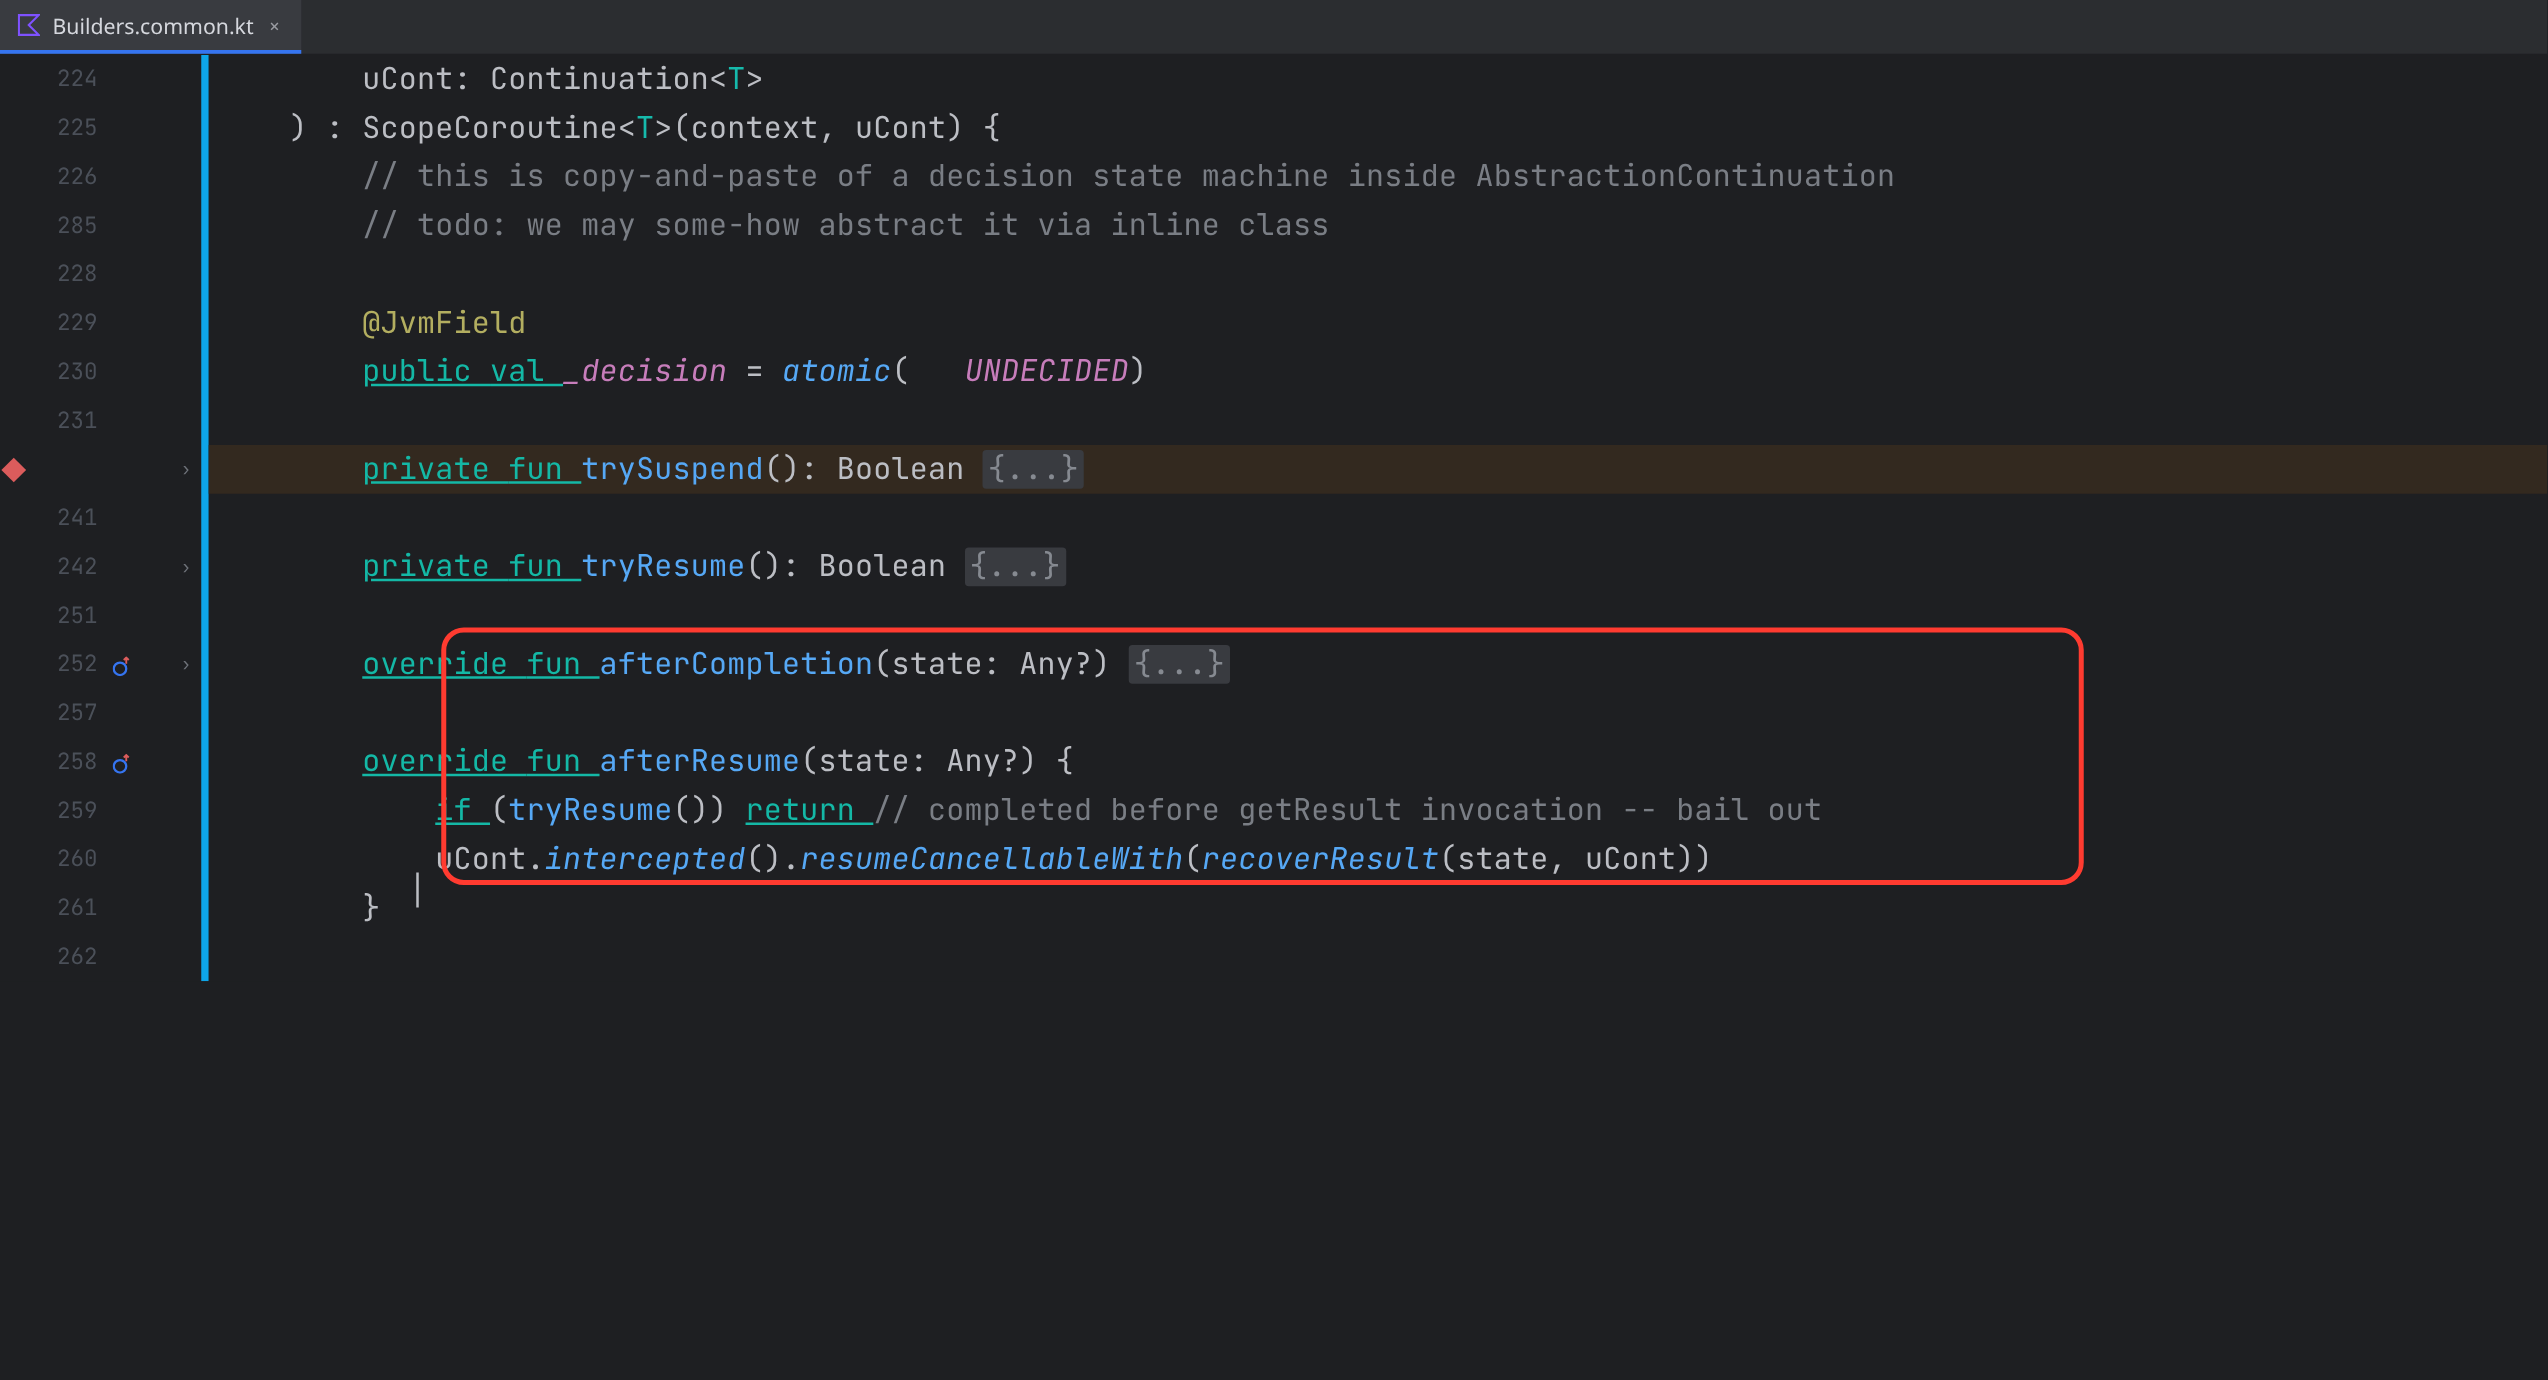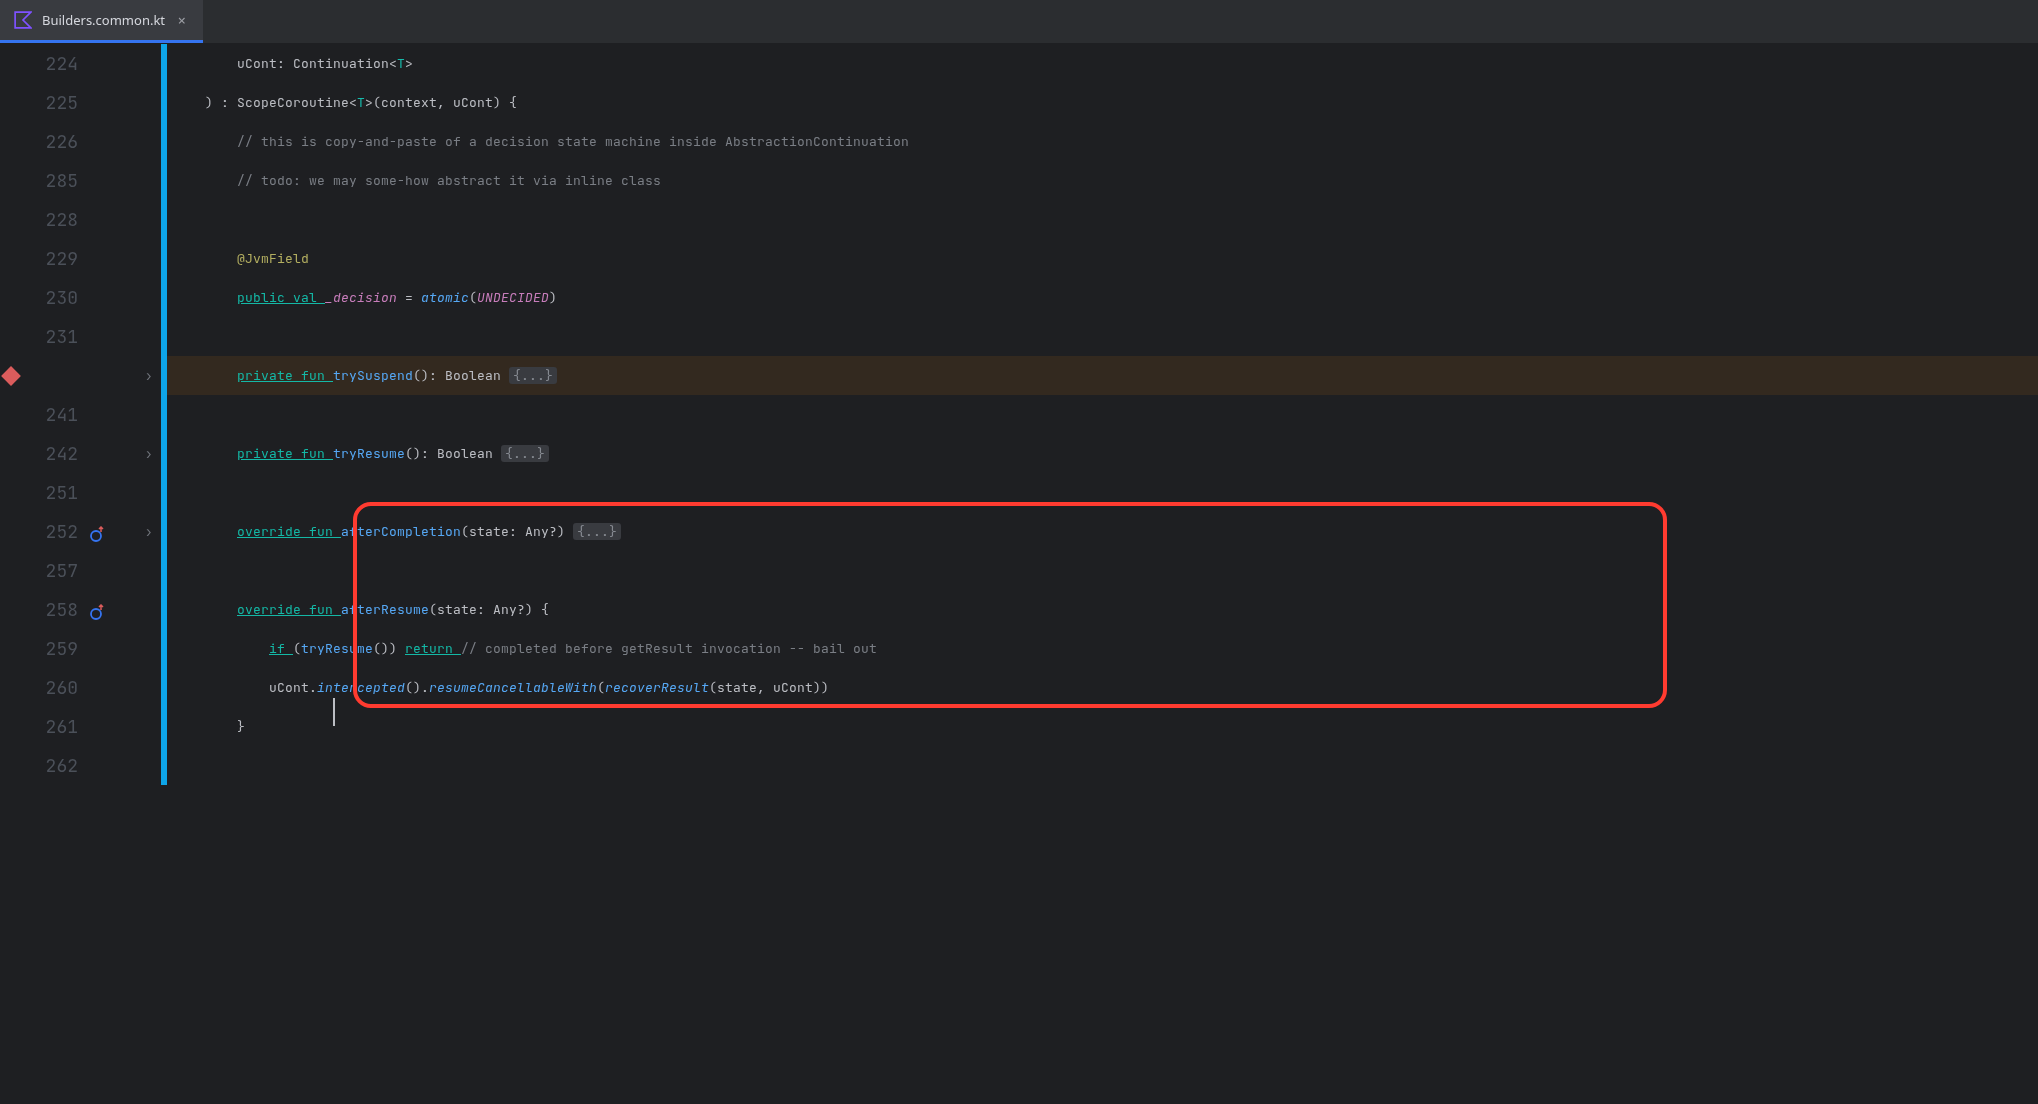--- a/index.html
+++ b/index.html
@@ -25,21 +25,21 @@
     gap: 10px;
     cursor: pointer;
   }
   .tab-icon {
     width: 18px;
     height: 18px;
     display: flex;
     align-items: center;
     justify-content: center;
   }
-  .tab-label { color: #d5d7dd; font-size: 13px; font-family: system-ui, sans-serif; }
+  .tab-label { color: #d5d7dd; font-size: 17px; font-family: system-ui, sans-serif; }
   .tab-close { color: #9a9ca2; font-size: 16px; padding: 0 2px; }
   .editor {
     display: flex;
     height: calc(100% - 44px);
   }
   .gutter {
     background: #1e1f22;
     width: 167px;
     flex-shrink: 0;
     border-right: 6px solid #0ea5e9;
@@ -87,33 +87,33 @@
     background: #1e1f22;
     padding-top: 0;
     position: relative;
   }
   .code-line {
     height: 39px;
     display: flex;
     align-items: center;
     white-space: pre;
     padding-left: 6px;
-    font-size: 13px;
+    font-size: 24px;
     letter-spacing: 0.2px;
   }
   .hl-line { background: #33291f; }
   .tok-kw { color: #14b8a6; text-decoration: underline; }
   .tok-fn { color: #56a8f5; }
   .tok-fn-it { color: #56a8f5; font-style: italic; }
   .tok-param { color: #bcbec4; }
   .tok-gen { color: #16baac; }
   .tok-comment { color: #7a7e85; }
   .tok-ann { color: #b3ae60; }
   .tok-field { color: #c77dbb; font-style: italic; text-align: right; }
-  .tok-const { color: #c77dbb; font-style: italic; }
+  .tok-const { color: #c77dbb; font-style: italic; margin-left: 44px; }
   .tok-punc { color: #bcbec4; }
   .tok-fold { background: #393b40; color: #868a91; padding: 0 4px; border-radius: 3px; }
   .highlight-box {
     position: absolute;
     border: 4px solid #ff3b30;
     border-radius: 18px;
     left: 186px;
     top: 458px;
     width: 1314px;
     height: 206px;

